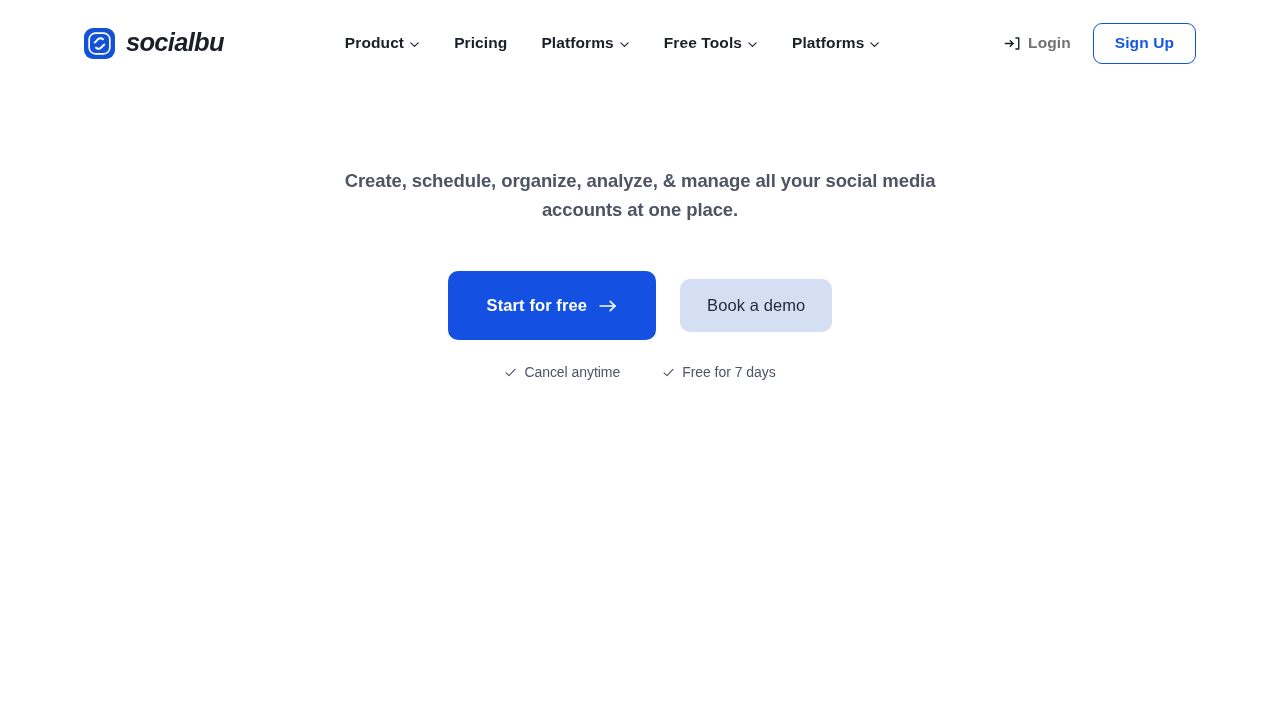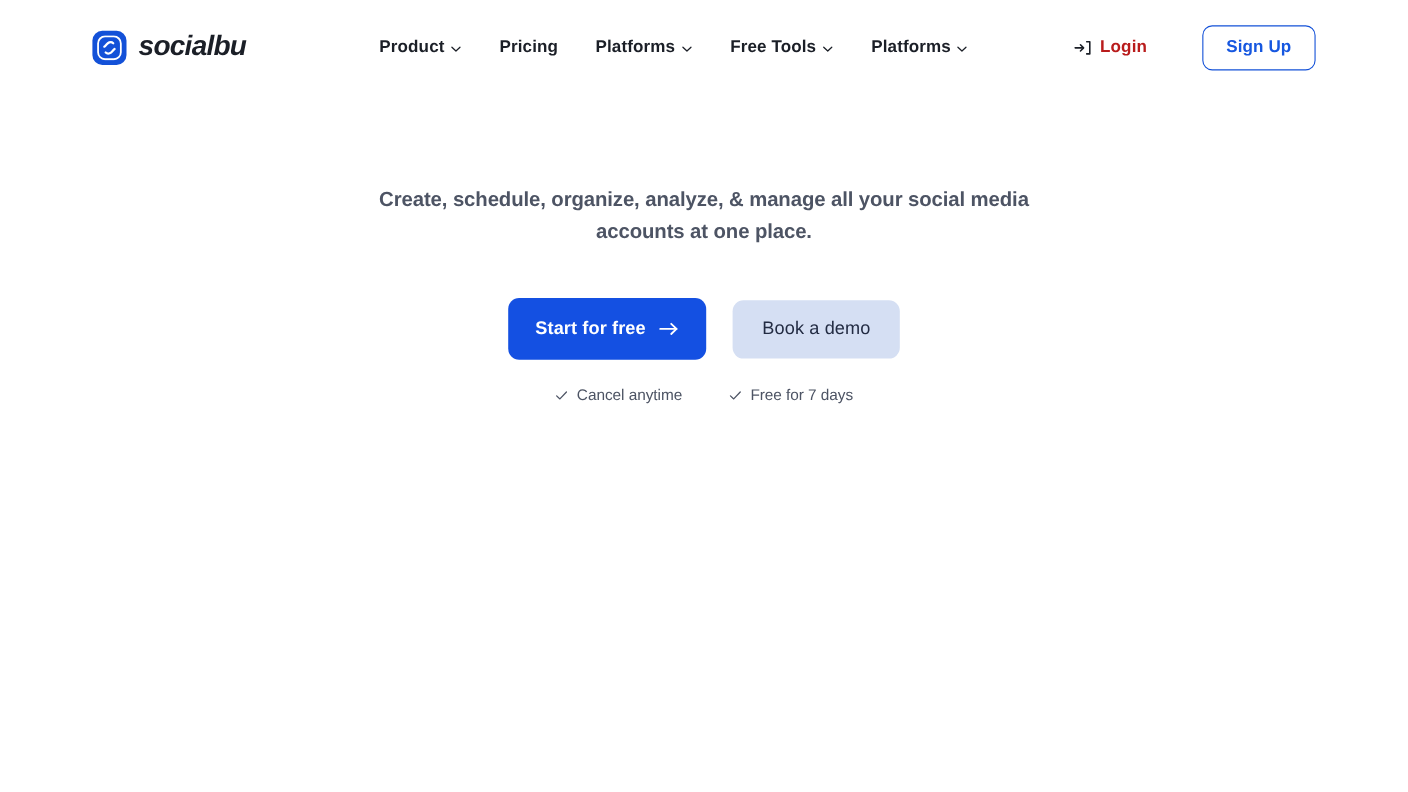--- a/index.html
+++ b/index.html
@@ -89,21 +89,21 @@
     align-items: center;
     gap: 22px;
   }
 
   .login-link {
     display: inline-flex;
     align-items: center;
     gap: 7px;
     font-size: 15.5px;
     font-weight: 700;
-    color: #b91c1c;
+    color: #737373;
     text-decoration: none;
     letter-spacing: 0.1px;
     cursor: pointer;
   }
   .login-icon { width: 17px; height: 17px; display: block; }
 
   .signup-btn {
     display: inline-flex;
     align-items: center;
     justify-content: center;
@@ -111,21 +111,20 @@
     padding: 0 21px;
     border: 1.4px solid #1351d8;
     border-radius: 9px;
     background: #ffffff;
     color: #1657e0;
     font-size: 15.5px;
     font-weight: 700;
     letter-spacing: 0.1px;
     font-family: inherit;
     cursor: pointer;
-    margin-left: 28px;
   }
 
   
   .hero {
     text-align: center;
     padding-top: 59px;
   }
 
   .hero-title {
     font-size: 68px;
@@ -153,22 +152,22 @@
     align-items: center;
     justify-content: center;
     gap: 24px;
   }
 
   .btn-primary {
     display: inline-flex;
     align-items: center;
     justify-content: center;
     gap: 12px;
-    height: 56px;
-    padding: 0 25px;
+    height: 69px;
+    padding: 0 39px;
     border: none;
     border-radius: 10px;
     background: #1450e2;
     color: #ffffff;
     font-size: 16.5px;
     font-weight: 700;
     letter-spacing: 0.1px;
     font-family: inherit;
     cursor: pointer;
   }

